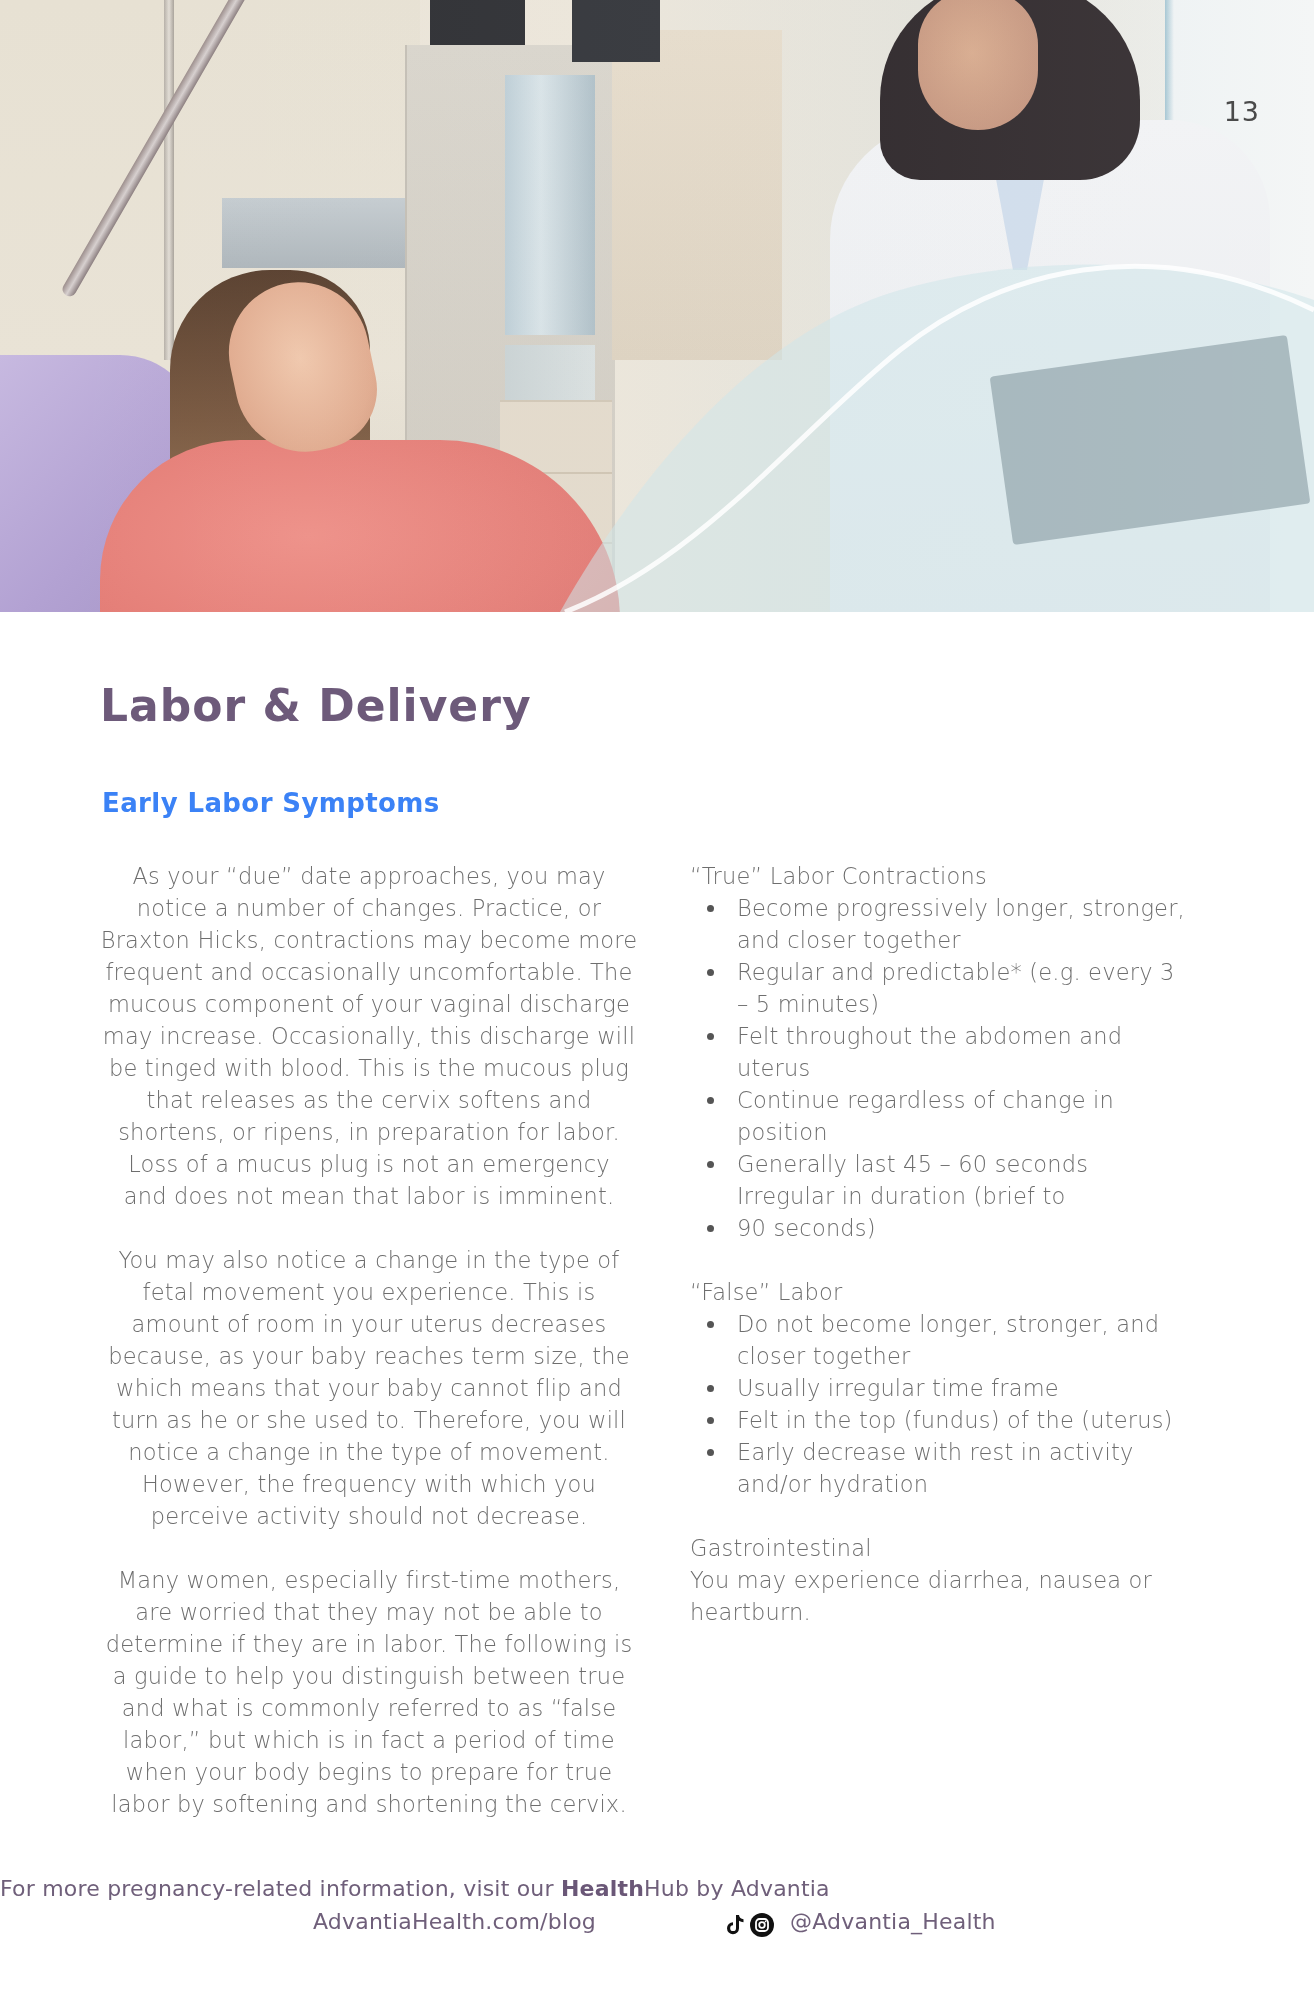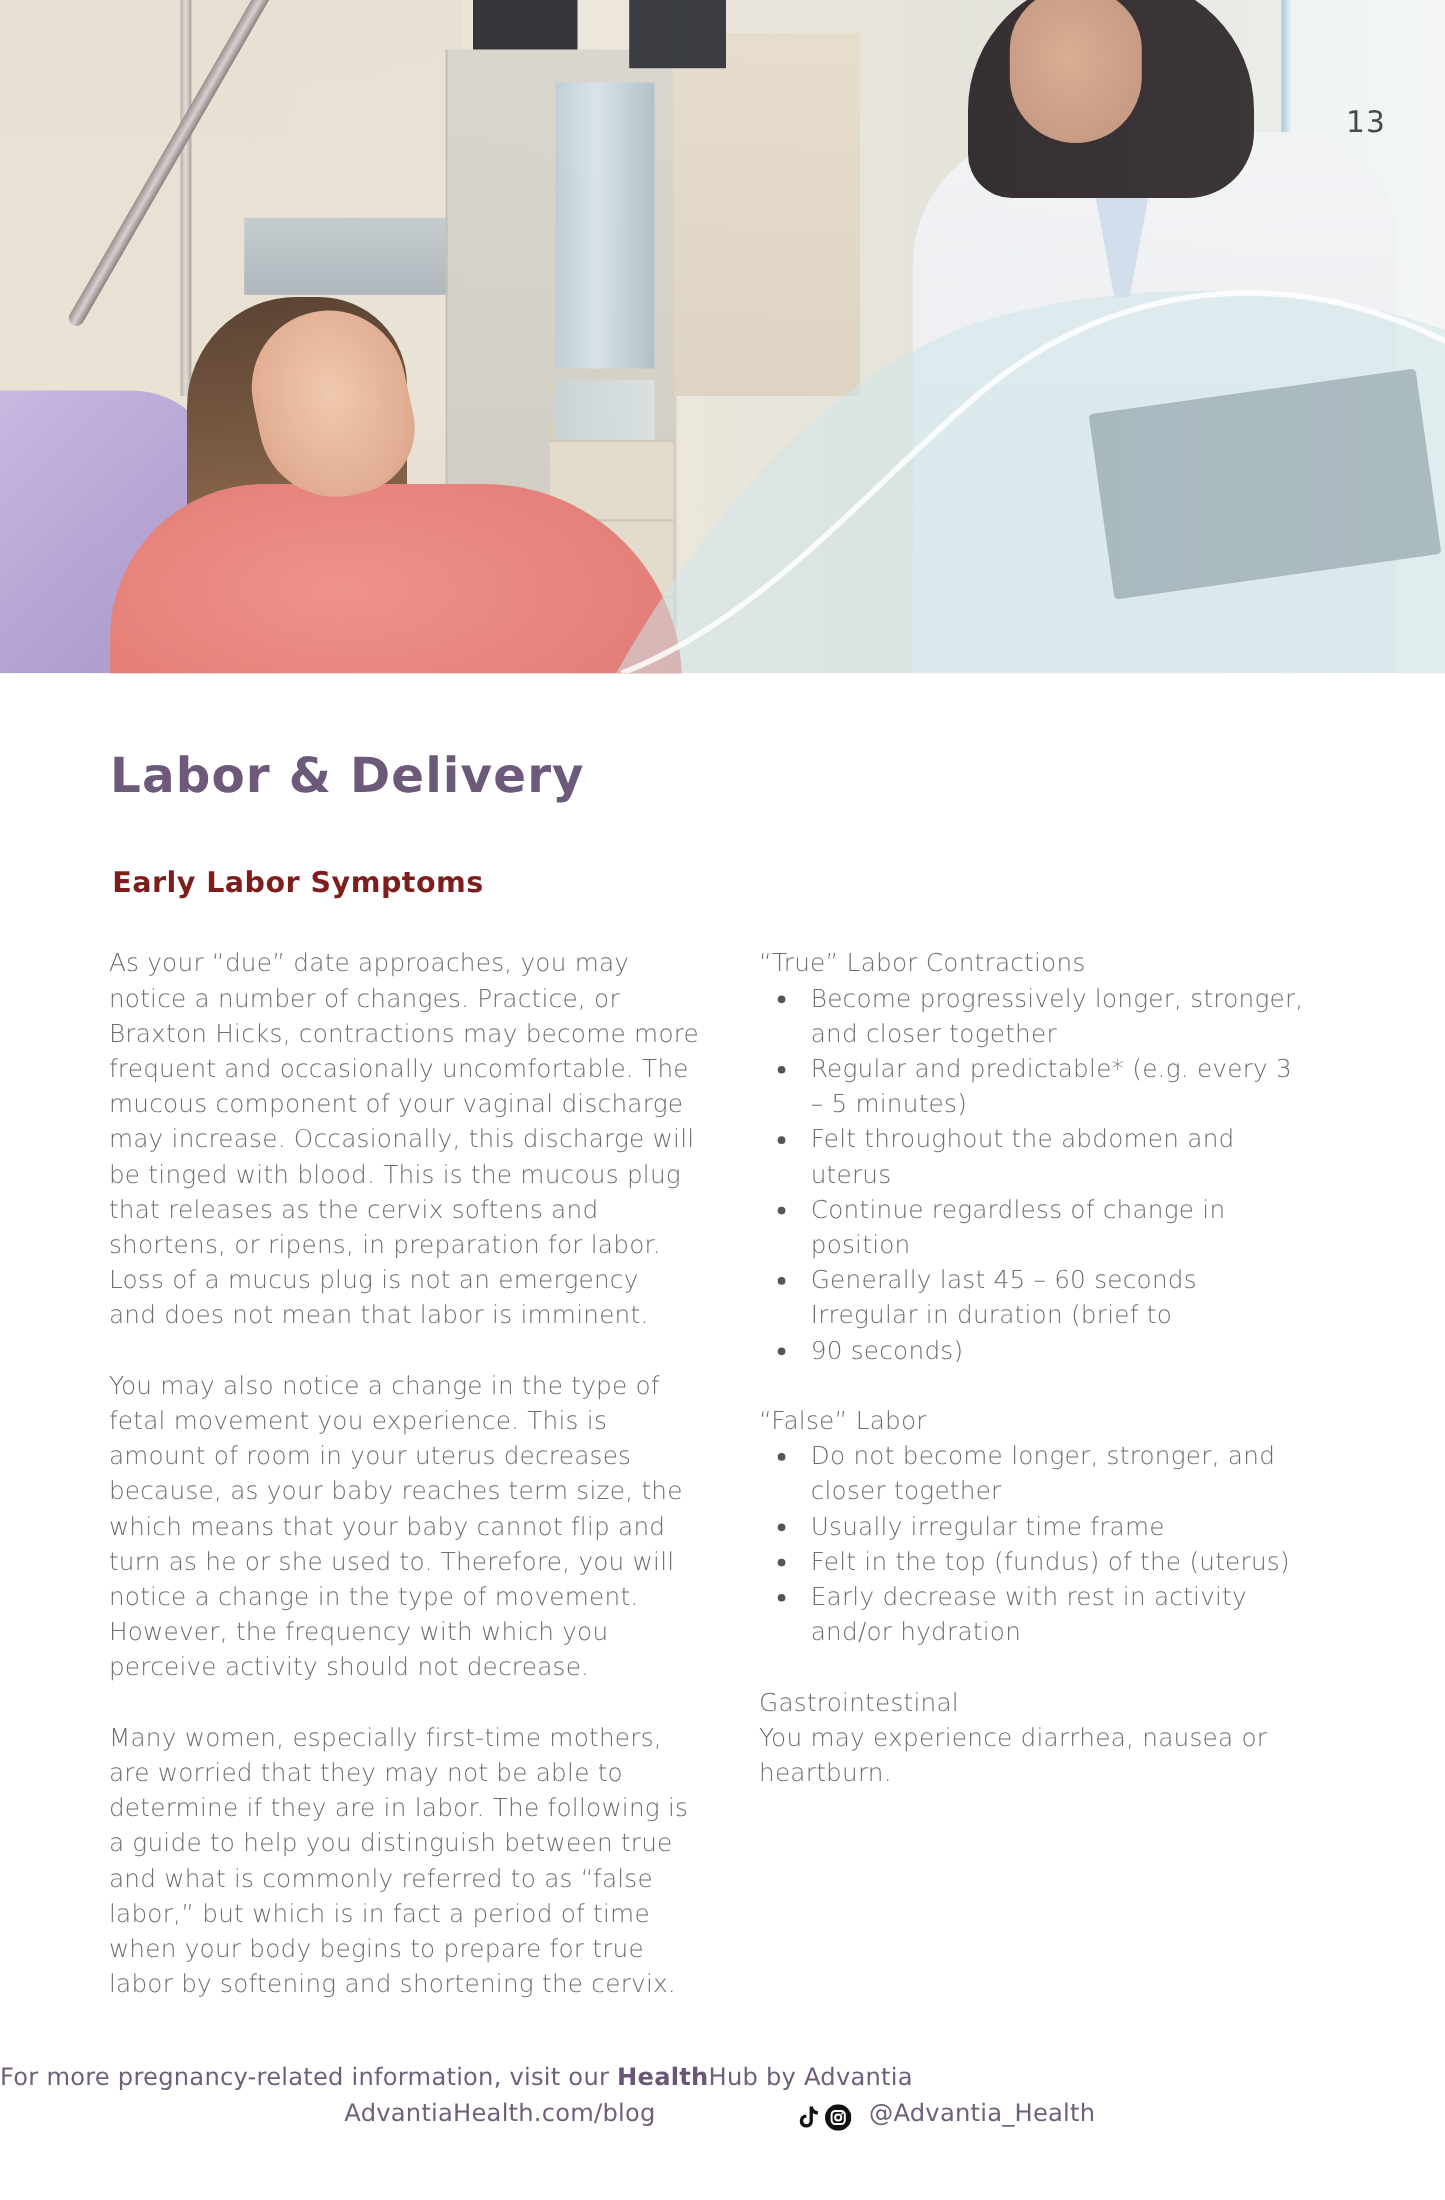--- a/index.html
+++ b/index.html
@@ -66,30 +66,30 @@
 
     
     .page-title {
       position: absolute; left: 100px; top: 680px;
       font-family: "DejaVu Sans", sans-serif; font-weight: bold; font-size: 44px;
       color: #6d5a7a; letter-spacing: 1px;
     }
     .section-title {
       position: absolute; left: 102px; top: 788px;
       font-family: "DejaVu Sans", sans-serif; font-weight: bold; font-size: 26px;
-      color: #7f1d1d; letter-spacing: .4px;
+      color: #3b82f6; letter-spacing: .4px;
     }
 
     
     .col {
       position: absolute; top: 860px;
       font-family: "DejaVu Sans", sans-serif; font-weight: 300;
       font-size: 22.5px; line-height: 32px; color: #6e6e6e; letter-spacing: .2px;
     }
-    .col-left { left: 99px; width: 540px; }
+    .col-left { left: 99px; width: 540px; text-align: center; }
     .col-right { left: 690px; width: 520px; }
     .col p { margin: 0; }
     .col .gap { height: 32px; }
     .col ul { list-style: none; }
     .col li { position: relative; padding-left: 47px; }
     .col li::before {
       content: ""; position: absolute; left: 17px; top: 13px; width: 7px; height: 7px;
       border-radius: 50%; background: #555;
     }
     .col li.no-bullet::before { display: none; }

